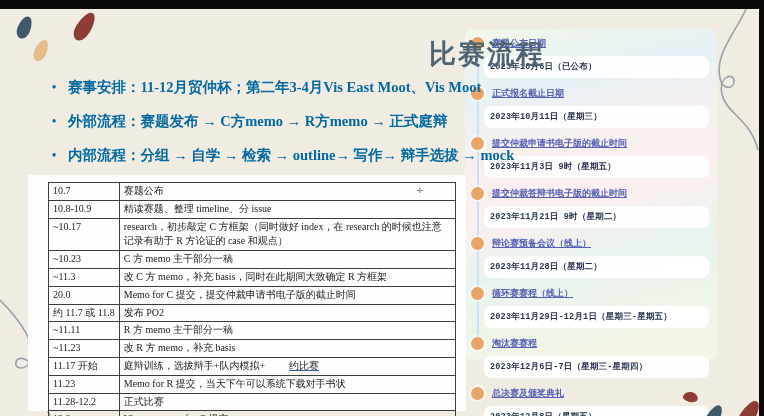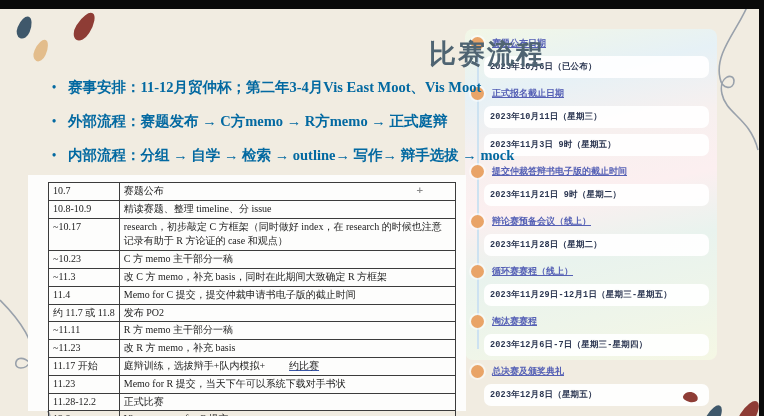--- a/index.html
+++ b/index.html
@@ -94,21 +94,21 @@
   </tr>
         <tr>
     <td class="c1">~10.23</td>
     <td><span>C 方 memo 主干部分一稿</span><span class="u"></span></td>
   </tr>
         <tr>
     <td class="c1">~11.3</td>
     <td><span>改 C 方 memo，补充 basis，同时在此期间大致确定 R 方框架</span><span class="u"></span></td>
   </tr>
         <tr>
-    <td class="c1">11.4</td>
+    <td class="c1">20.0</td>
     <td><span>Memo for C 提交，提交仲裁申请书电子版的截止时间</span><span class="u"></span></td>
   </tr>
         <tr>
     <td class="c1">约 11.7 或 11.8</td>
     <td><span>发布 PO2</span><span class="u"></span></td>
   </tr>
         <tr>
     <td class="c1">~11.11</td>
     <td><span>R 方 memo 主干部分一稿</span><span class="u"></span></td>
   </tr>
@@ -146,20 +146,24 @@
     <div class="tcard">2023年10月6日（已公布）</div>
   </div>
         <div class="titem">
     <div class="trow">
       <div class="tdot"></div>
       <div class="tlabel">正式报名截止日期</div>
     </div>
     <div class="tcard">2023年10月11日（星期三）</div>
   </div>
         <div class="titem">
+    <div class="trow">
+      <div class="tdot"></div>
+      <div class="tlabel">提交仲裁申请书电子版的截止时间</div>
+    </div>
     <div class="tcard">2023年11月3日 9时（星期五）</div>
   </div>
         <div class="titem">
     <div class="trow">
       <div class="tdot"></div>
       <div class="tlabel">提交仲裁答辩书电子版的截止时间</div>
     </div>
     <div class="tcard">2023年11月21日 9时（星期二）</div>
   </div>
         <div class="titem">

